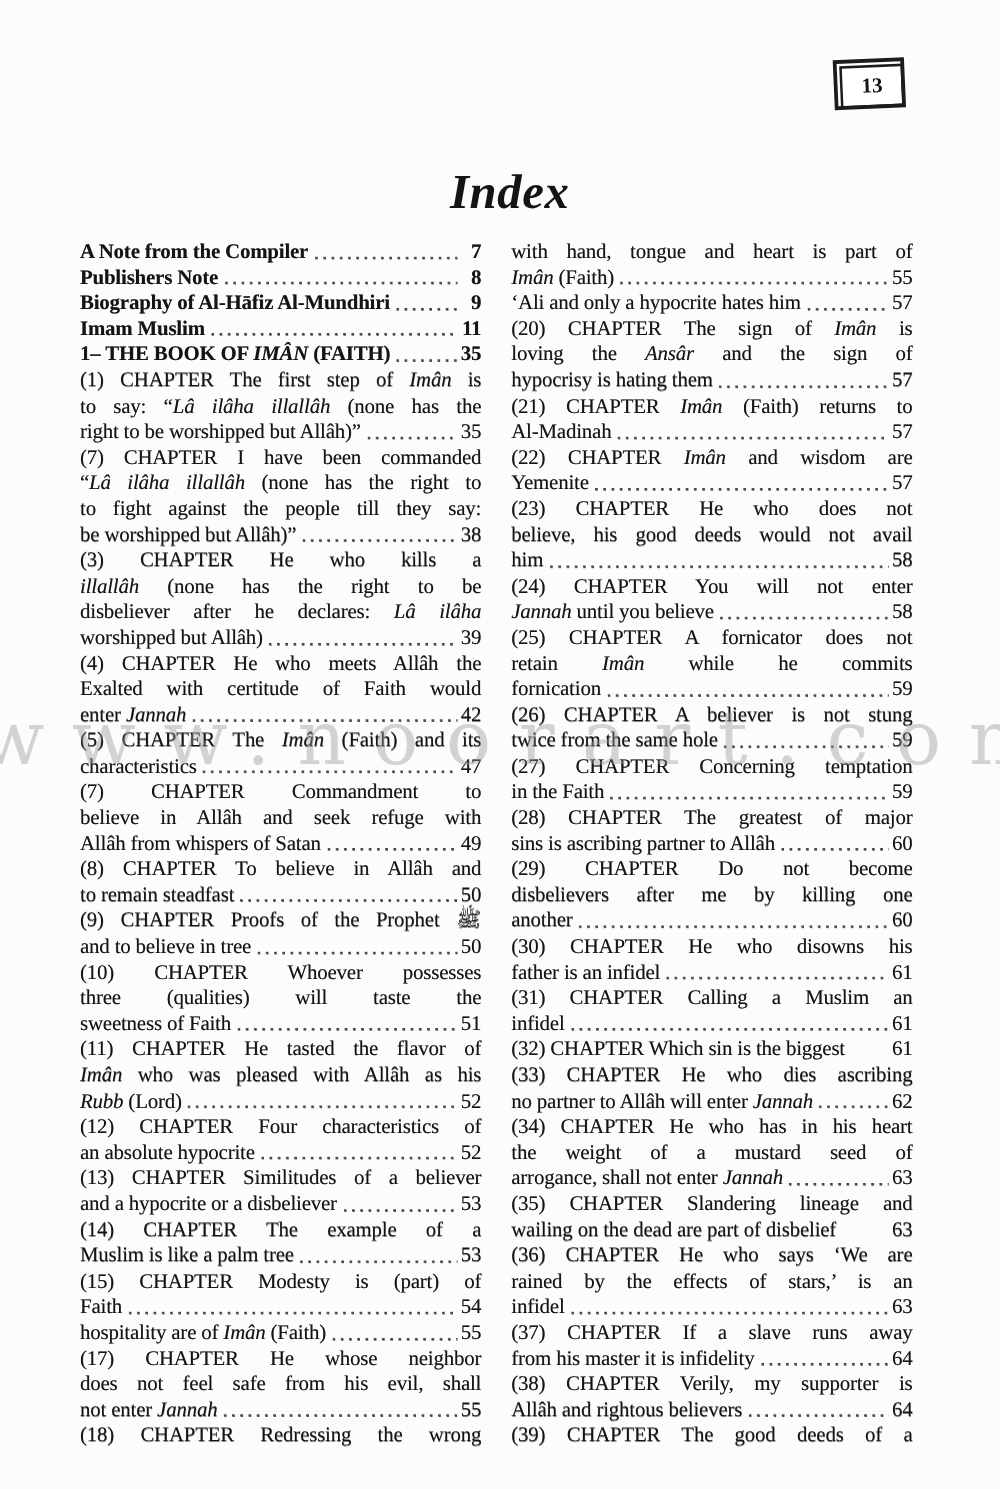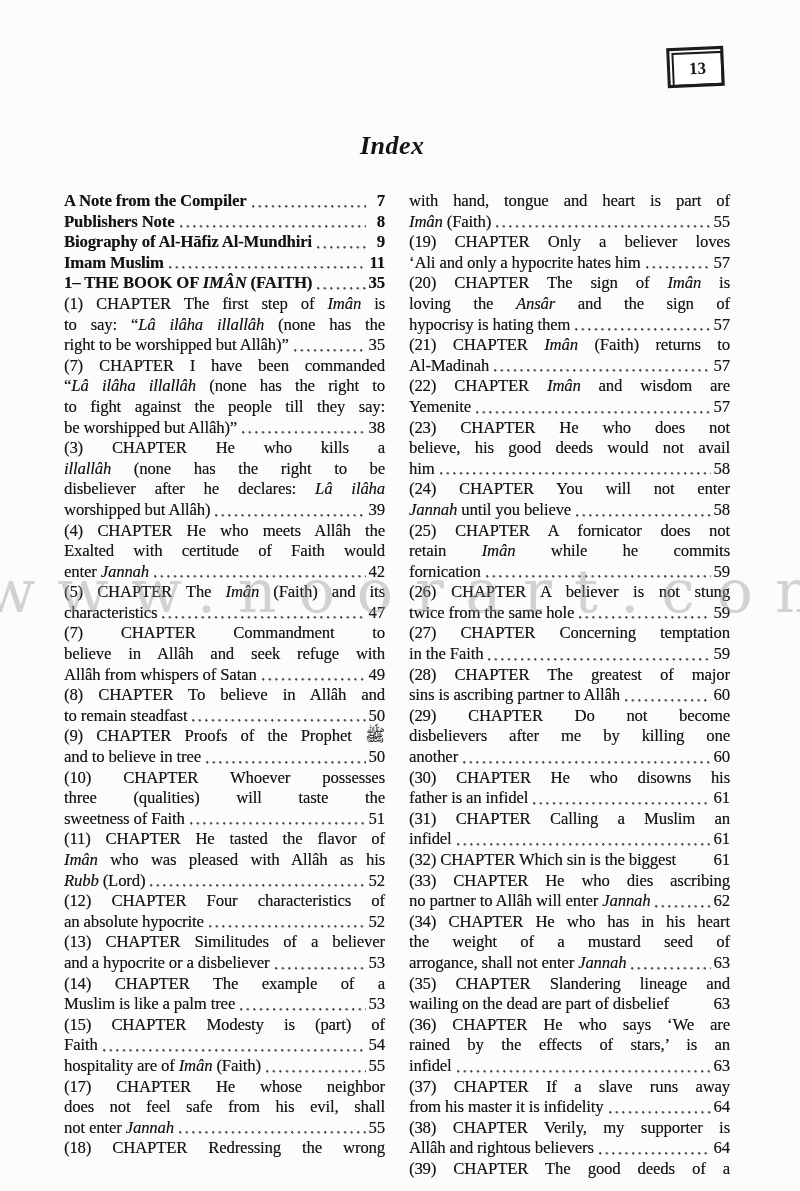--- a/index.html
+++ b/index.html
@@ -13,21 +13,21 @@
     border:3px solid #1c1c1c;padding:2px;background:#fff;
     transform:rotate(-2.5deg);
   }
   #page-badge .inner{
     width:100%;height:100%;border:2px solid #1c1c1c;
     display:flex;align-items:center;justify-content:center;
     font-weight:bold;font-size:17px;
   }
   #index-title{
     position:absolute;top:131px;left:360px;
-    font-size:26px;font-weight:bold;font-style:italic;letter-spacing:0.5px;
+    font-size:39px;font-weight:bold;font-style:italic;letter-spacing:0.5px;
   }
   .col{position:absolute;top:191px;}
   #col-left{left:64px;width:321px;}
   #col-right{left:409px;width:321px;}
   .line{
     height:20.6px;line-height:20.6px;font-size:16.6px;letter-spacing:-0.1px;
     text-shadow:0.2px 0.2px 0.35px rgba(10,10,10,0.5);
   }
   .line.flex{display:flex;align-items:baseline;}
   .line.flex .txt{flex:0 0 auto;white-space:nowrap;text-align:right;}
@@ -236,21 +236,20 @@
 <div id="col-right" class="col">
     <div class="entry">
       <div class="line just"><span class="txt">with hand, tongue and heart is part of</span></div>
       <div class="line flex">
         <span class="txt"><i>Imân</i> (Faith)</span>
         <span class="dots"></span>
         <span class="pg">55</span>
       </div>
     </div>
     <div class="entry">
-      <div class="line just"><span class="txt">(19) CHAPTER Only a believer loves</span></div>
       <div class="line flex">
         <span class="txt">‘Ali and only a hypocrite hates him</span>
         <span class="dots"></span>
         <span class="pg">57</span>
       </div>
     </div>
     <div class="entry">
       <div class="line just"><span class="txt">(20) CHAPTER The sign of <i>Imân</i> is</span></div>
       <div class="line just"><span class="txt">loving the <i>Ansâr</i> and the sign of</span></div>
       <div class="line flex">

